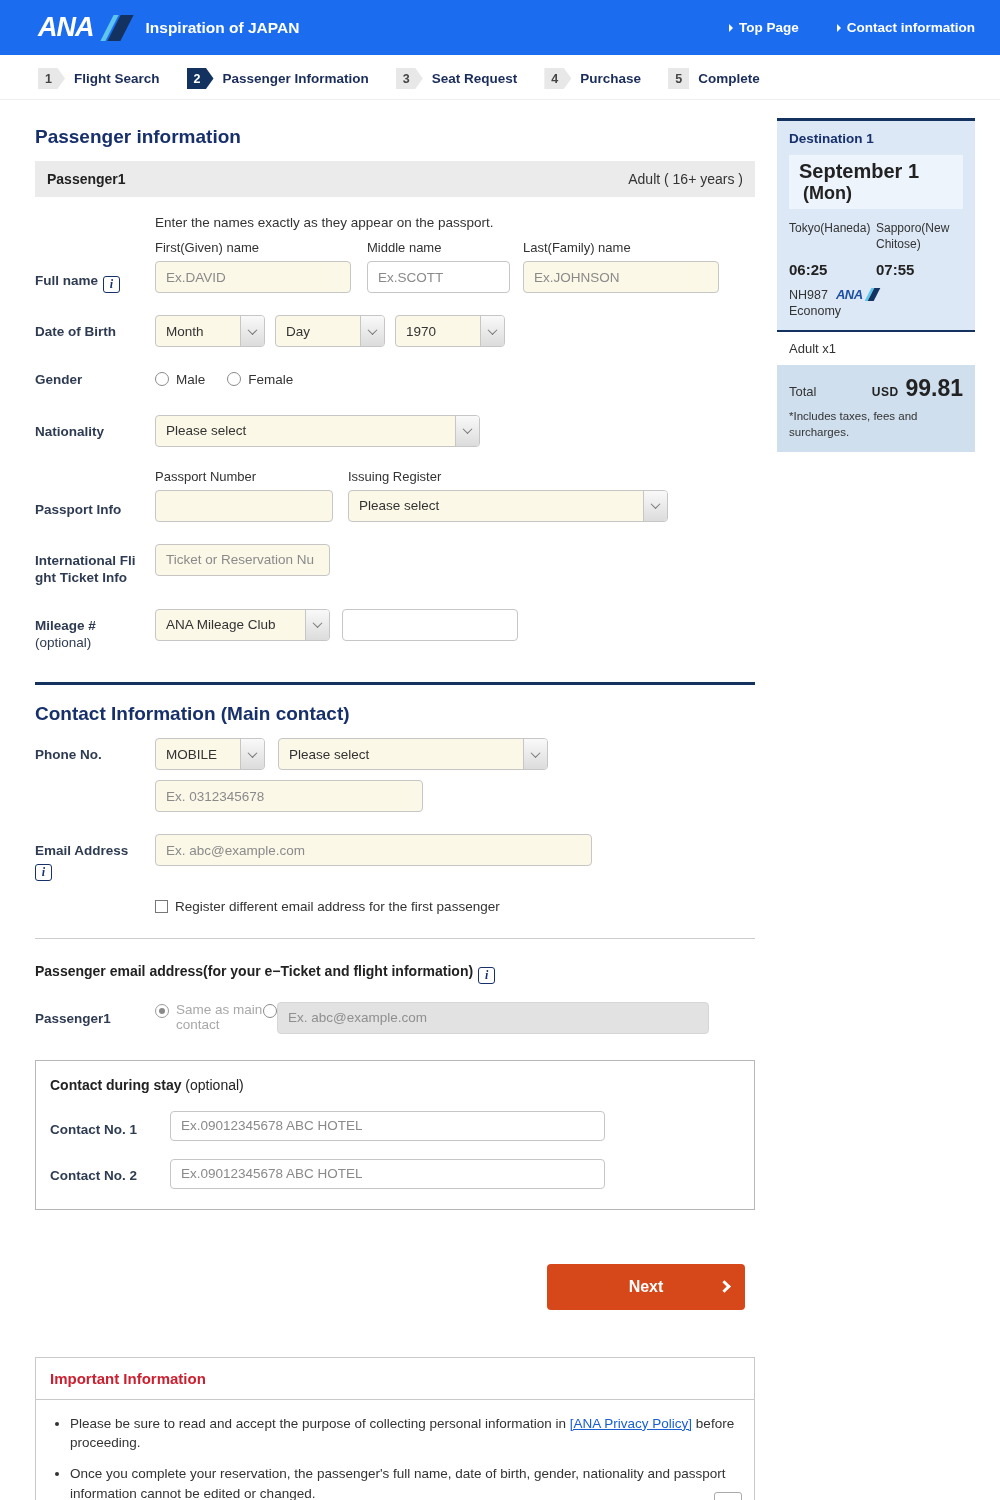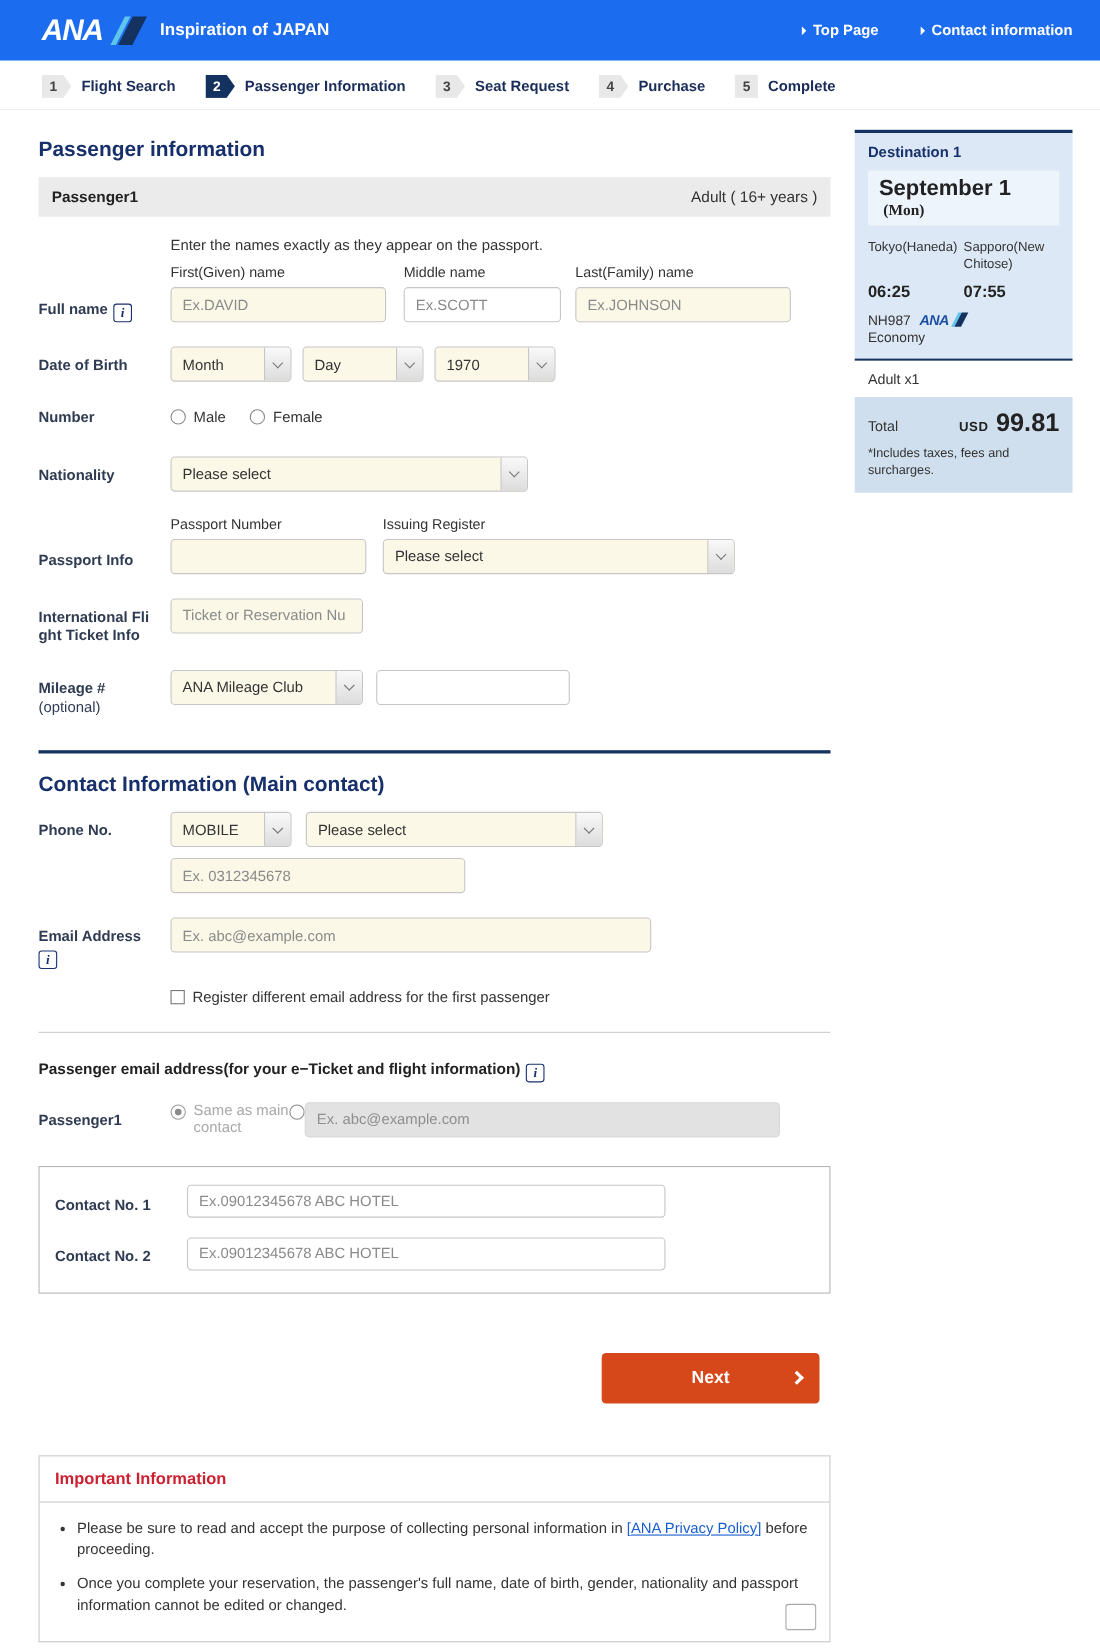--- a/index.html
+++ b/index.html
@@ -88,21 +88,21 @@
   .imp-body li { font-size:13.5px; line-height:1.45; margin-bottom:11px; color:#333; }
   .imp-link { color:#1a5fd0; text-decoration:underline; cursor:pointer; }
   .imp-toggle { position:absolute; right:12px; bottom:10px; width:28px; height:24px; background:#fff; border:1px solid #aaa; border-radius:3px;
     display:flex; align-items:center; justify-content:center; cursor:pointer; }
   
   .sb { border-top:3px solid #14325f; }
   .sb-main { background:#dce8f5; padding:10px 12px 12px 12px; }
   .sb-dest { color:#17306b; font-weight:bold; font-size:13.5px; }
   .sb-date { background:#eef4fb; margin-top:9px; padding:5px 10px; }
   .sb-date .d1 { font-size:20px; font-weight:bold; color:#222; }
-  .sb-date .d2 { font-size:14px; font-weight:bold; color:#222; margin-left:4px;font-family:Liberation Serif, serif; }
+  .sb-date .d2 { font-size:18px; font-weight:bold; color:#222; margin-left:4px; }
   .sb-grid { display:flex; margin-top:12px; }
   .sb-col { width:92px; }
   .sb-city { font-size:12px; color:#333; line-height:1.3; }
   .sb-time { font-size:15px; font-weight:bold; color:#222; margin-top:7px; }
   .sb-nh { display:flex; align-items:center; gap:8px; margin-top:9px; font-size:12.5px; color:#333; }
   .mini-logo { display:flex; align-items:center; }
   .mini-logo .m-txt { color:#1d50a2; font-weight:bold; font-style:italic; font-size:13px; letter-spacing:-0.5px; }
   .mini-slash { position:relative; width:16px; height:13px; margin-left:1px; }
   .mini-slash .s1 { position:absolute; left:4px; top:0; width:2.5px; height:13px; background:#5ec6ec; transform:skewX(-27deg); }
   .mini-slash .s2 { position:absolute; left:7.5px; top:0; width:6px; height:13px; background:#14325f; transform:skewX(-27deg); }
@@ -216,21 +216,21 @@
         <div class="sel" style="width:110px;">
           <span class="sel-text">1970</span>
           <span class="cap">
               <span class="chev"></span>
             </span>
         </div>
       </div>
     </div>
 
     <div class="row" style="margin-bottom:26px;">
-      <div class="row-label" style="padding-top:2px;">Number</div>
+      <div class="row-label" style="padding-top:2px;">Gender</div>
       <div class="cols" style="gap:22px; align-items:center;">
         <span class="radio-item">
           <span class="radio"></span>
           <span>Male</span>
         </span>
         <span class="radio-item">
           <span class="radio"></span>
           <span>Female</span>
         </span>
       </div>
@@ -342,20 +342,23 @@
           <span>Same as main contact</span>
         </span>
         <span class="radio-item" style="align-items:flex-start;">
           <span class="radio" style="margin-top:2px;"></span>
         </span>
         <input class="txt disabled" style="width: 432px;" placeholder="Ex. abc@example.com">
       </div>
     </div>
 
     <div class="stay-box">
+      <div class="stay-title">
+        <b>Contact during stay</b> <span>(optional)</span>
+      </div>
       <div class="row" style="margin-bottom:18px;align-items:center;">
         <div class="row-label">Contact No. 1</div>
         <input class="txt white" style="width: 435px; height: 30px;" placeholder="Ex.09012345678 ABC HOTEL">
       </div>
       <div class="row" style="margin-bottom:14px;">
         <div class="row-label">Contact No. 2</div>
         <input class="txt white" style="width: 435px; height: 30px;" placeholder="Ex.09012345678 ABC HOTEL">
       </div>
     </div>
 

